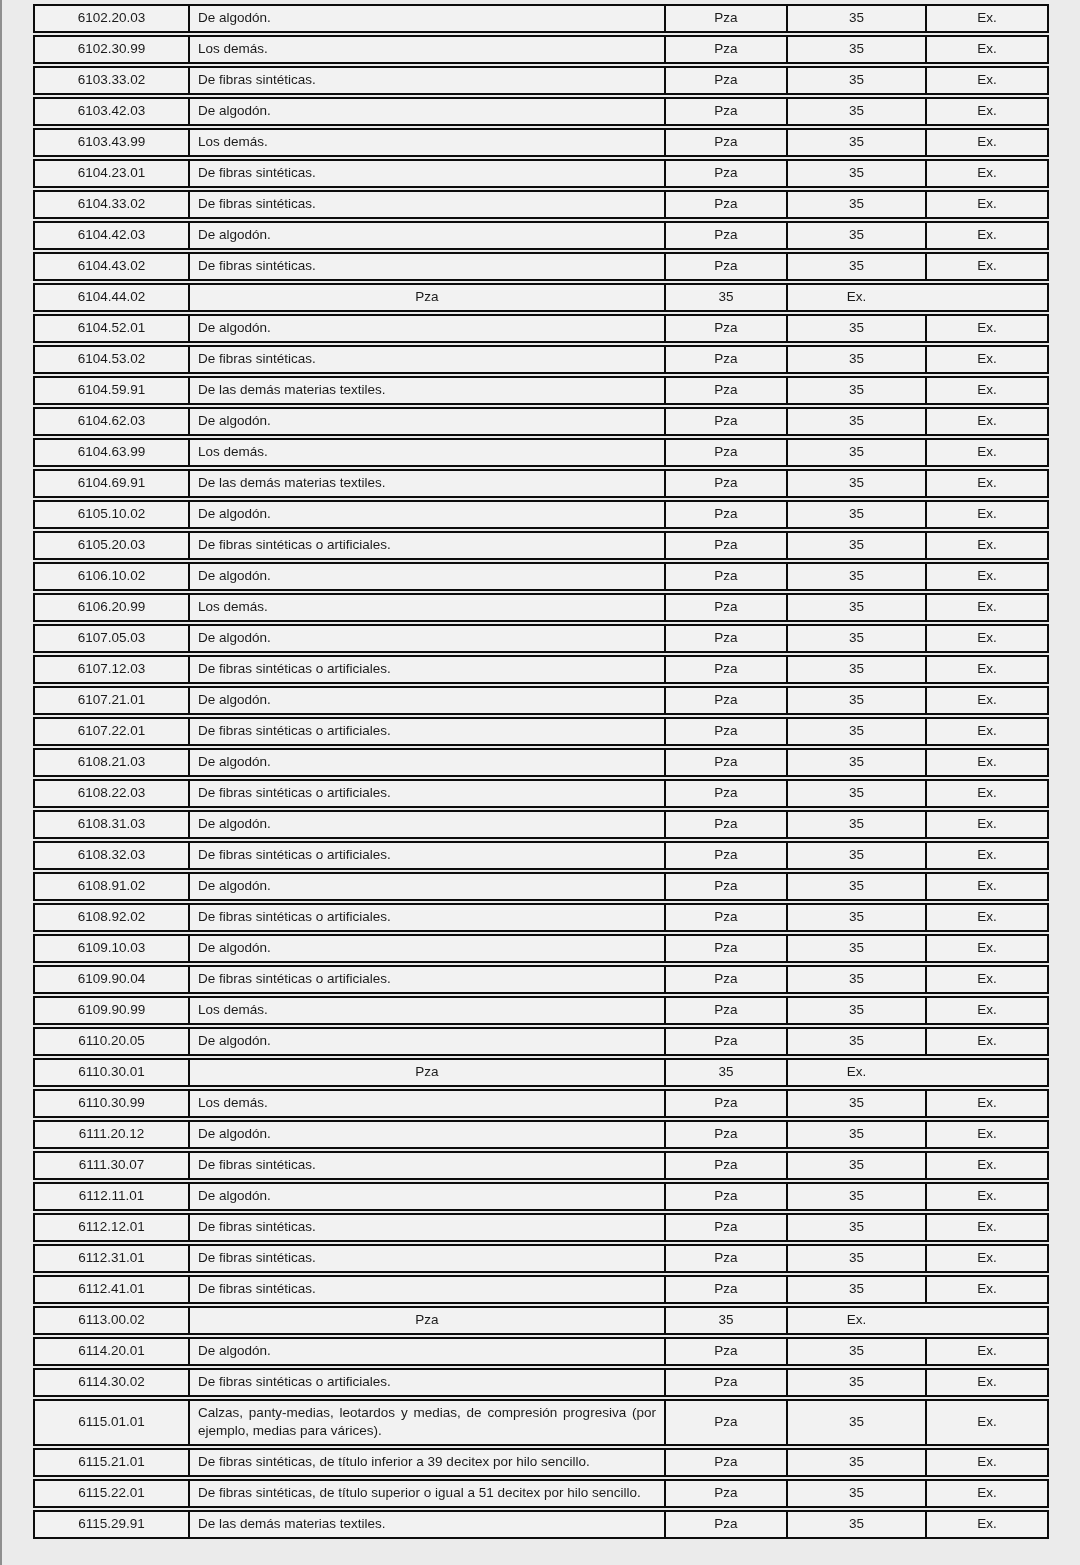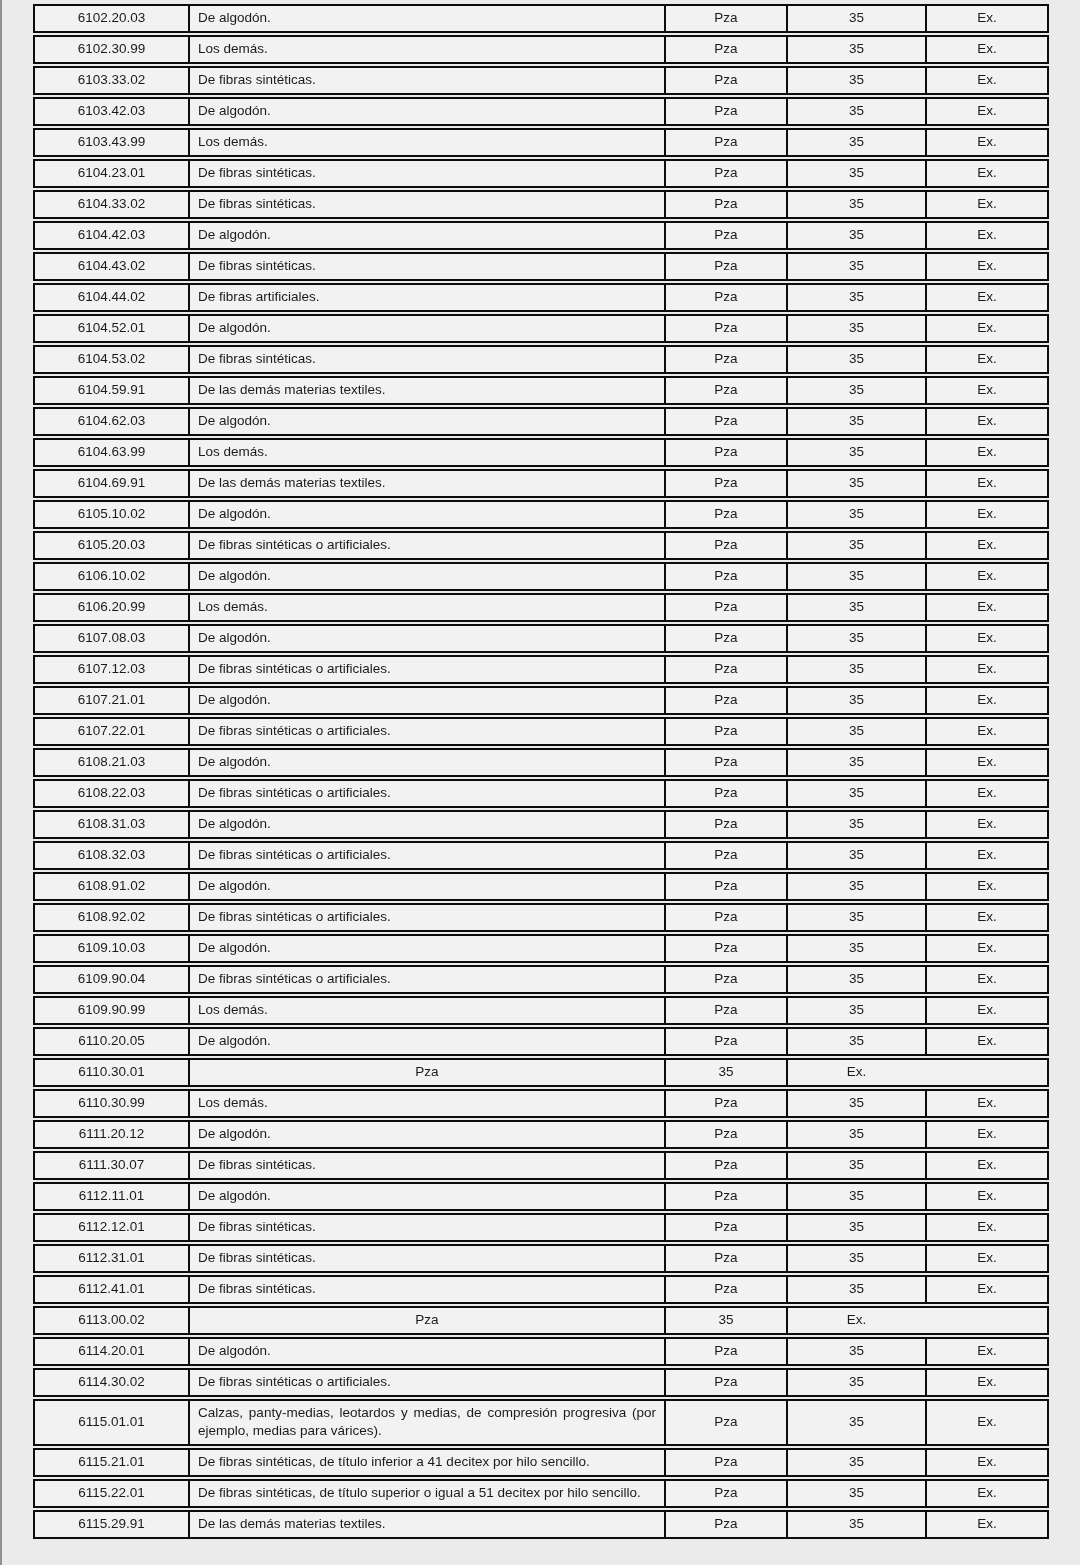--- a/index.html
+++ b/index.html
@@ -233,23 +233,20 @@
       </div>
     <div class="t-cell cell-ex">
         <span>Ex.</span>
       </div>
   </div>
 
   <div class="t-row">
     <div class="t-cell cell-code">
         <span>6104.44.02</span>
       </div>
-    <div class="t-cell cell-desc">
-        <span>De fibras artificiales.</span>
-      </div>
     <div class="t-cell cell-unit">
         <span>Pza</span>
       </div>
     <div class="t-cell cell-rate">
         <span>35</span>
       </div>
     <div class="t-cell cell-ex">
         <span>Ex.</span>
       </div>
   </div>
@@ -429,21 +426,21 @@
     <div class="t-cell cell-rate">
         <span>35</span>
       </div>
     <div class="t-cell cell-ex">
         <span>Ex.</span>
       </div>
   </div>
 
   <div class="t-row">
     <div class="t-cell cell-code">
-        <span>6107.08.03</span>
+        <span>6107.05.03</span>
       </div>
     <div class="t-cell cell-desc">
         <span>De algodón.</span>
       </div>
     <div class="t-cell cell-unit">
         <span>Pza</span>
       </div>
     <div class="t-cell cell-rate">
         <span>35</span>
       </div>
@@ -894,21 +891,21 @@
     <div class="t-cell cell-ex">
         <span>Ex.</span>
       </div>
   </div>
 
   <div class="t-row">
     <div class="t-cell cell-code">
         <span>6115.21.01</span>
       </div>
     <div class="t-cell cell-desc">
-        <span>De fibras sintéticas, de título inferior a 41 decitex por hilo sencillo.</span>
+        <span>De fibras sintéticas, de título inferior a 39 decitex por hilo sencillo.</span>
       </div>
     <div class="t-cell cell-unit">
         <span>Pza</span>
       </div>
     <div class="t-cell cell-rate">
         <span>35</span>
       </div>
     <div class="t-cell cell-ex">
         <span>Ex.</span>
       </div>

